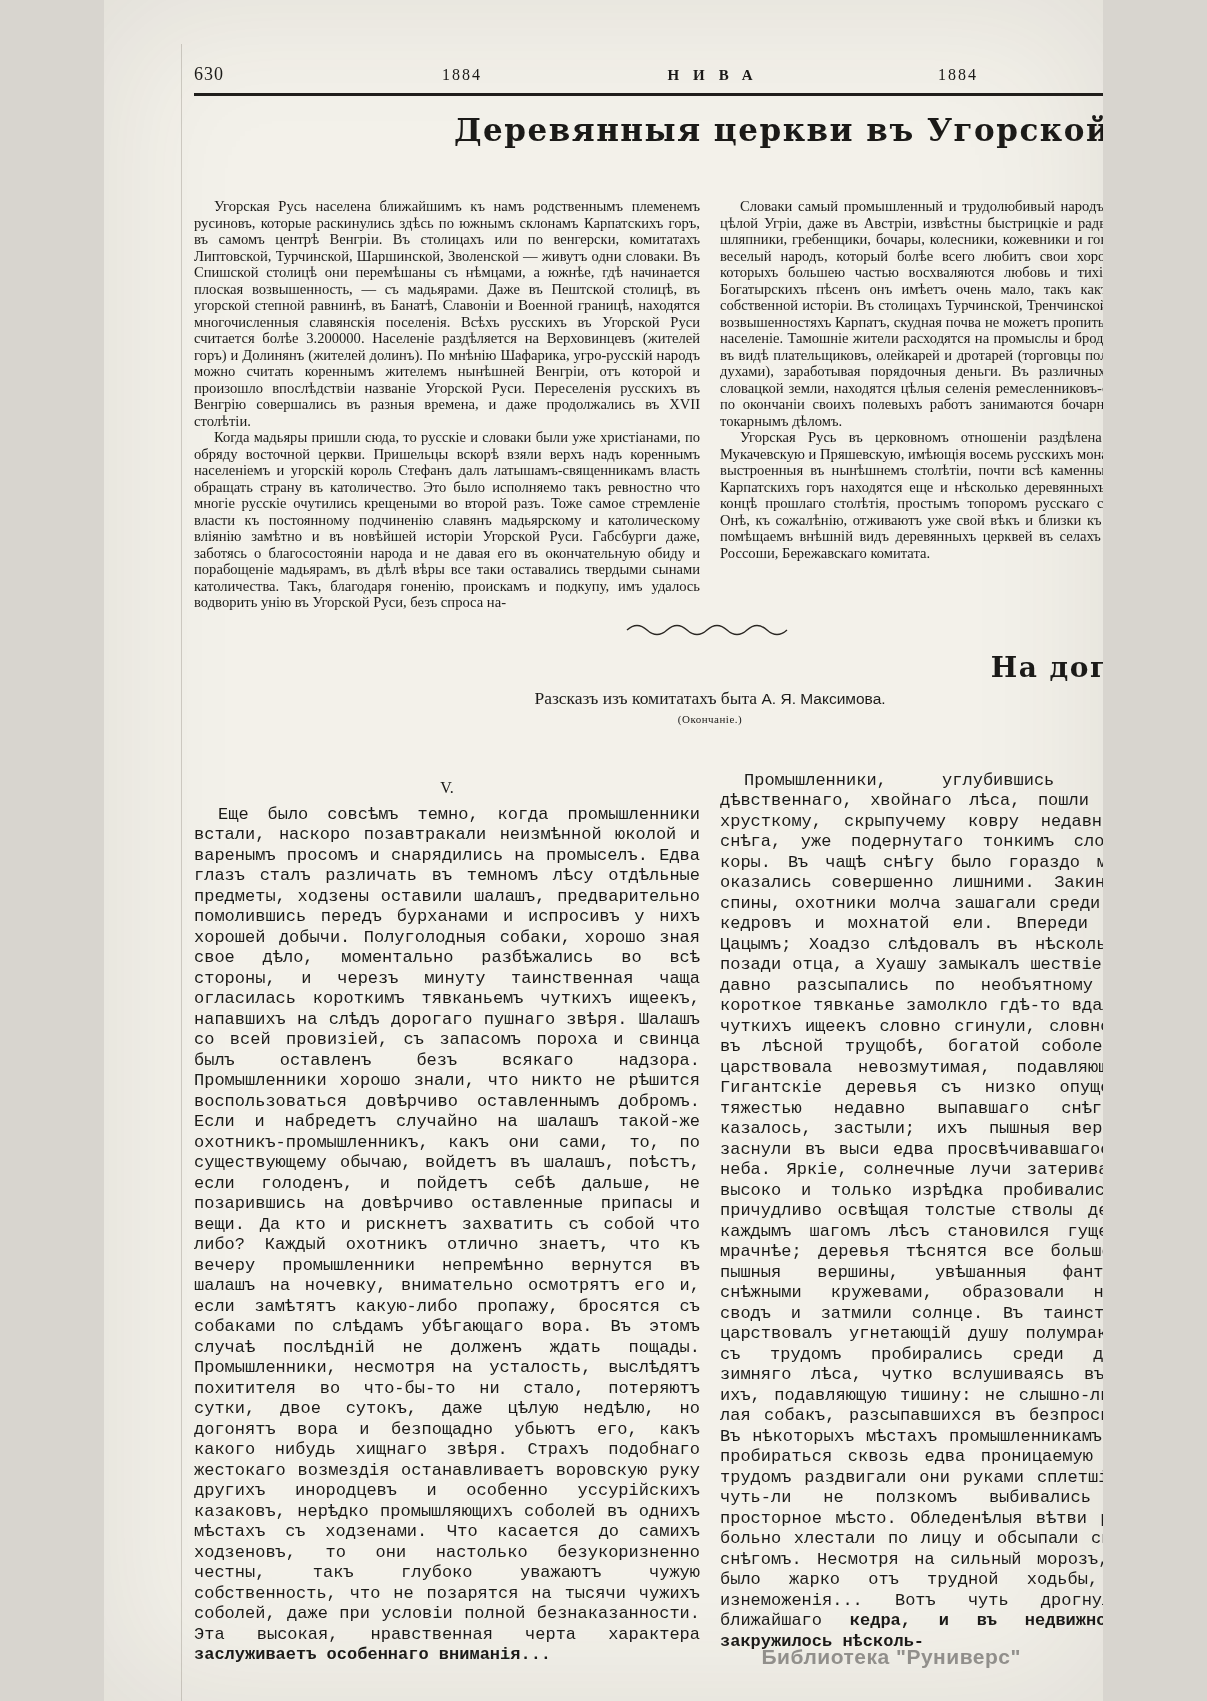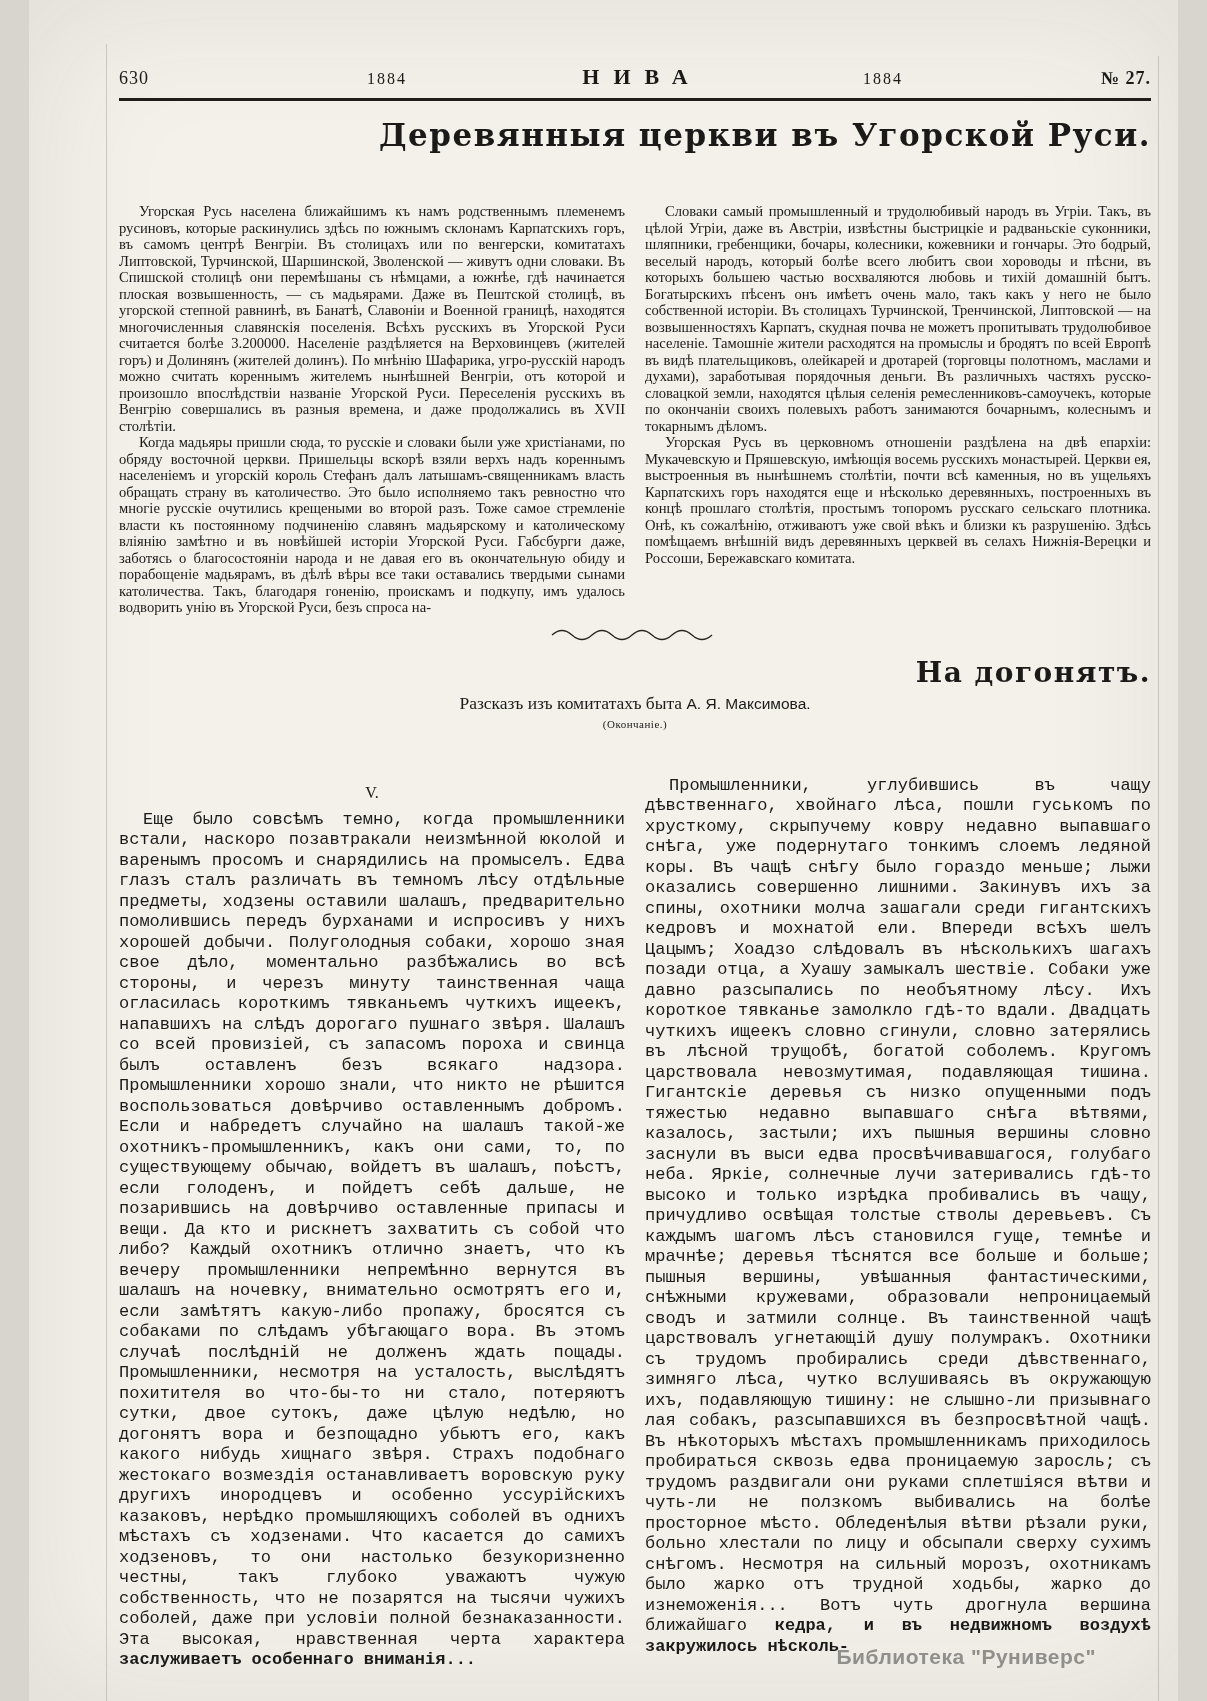--- a/index.html
+++ b/index.html
@@ -2,21 +2,21 @@
 <html><head>
 <meta charset="utf-8">
 <style>
   html, body { margin: 0; padding: 0; }
   body {
     background: #d8d5cf;
     font-family: "Liberation Serif", serif;
   }
   .page {
     position: relative;
-    width: 1149px;
+    width: 999px;
     height: 1701px;
     margin: 0 auto;
     background: #f3f1ea;
     box-shadow: inset 0 0 140px rgba(60,50,35,0.10);
     color: #1b1a18;
     overflow: hidden;
   }
   .scan-edge {
     position: absolute;
     width: 1px;
@@ -36,21 +36,21 @@
   .running-head {
     display: grid;
     grid-template-columns: 120px 1fr 200px 1fr 120px;
     align-items: baseline;
     font-size: 17px;
     letter-spacing: 1px;
     padding-bottom: 8px;
   }
   .running-head .pageno   { text-align: left; font-size: 18px; }
   .running-head .year     { text-align: center; font-size: 16px; letter-spacing: 2px; }
-  .running-head .masthead { text-align: center; font-weight: bold; font-size: 22px; letter-spacing: 14px; text-indent: 14px; }
+  .running-head .masthead { text-align: center; font-weight: bold; font-size: 15px; letter-spacing: 14px; text-indent: 14px; }
   .running-head .issue    { text-align: right; font-weight: bold; font-size: 18px; }
   .head-rule {
     height: 3px;
     background: #201e1b;
     margin-bottom: 4px;
   }
 
   
   .article-title {
     text-align: right;

